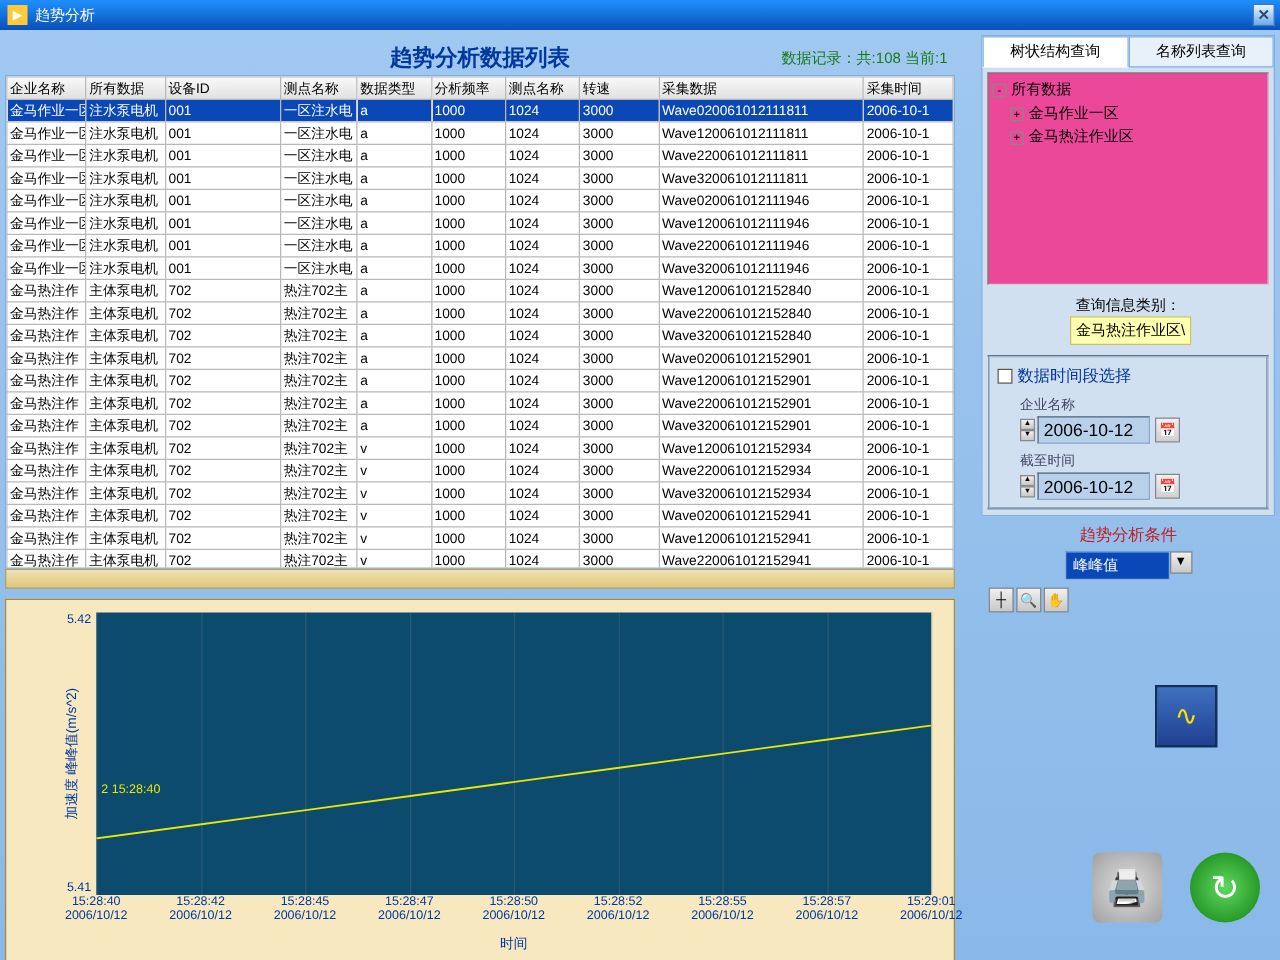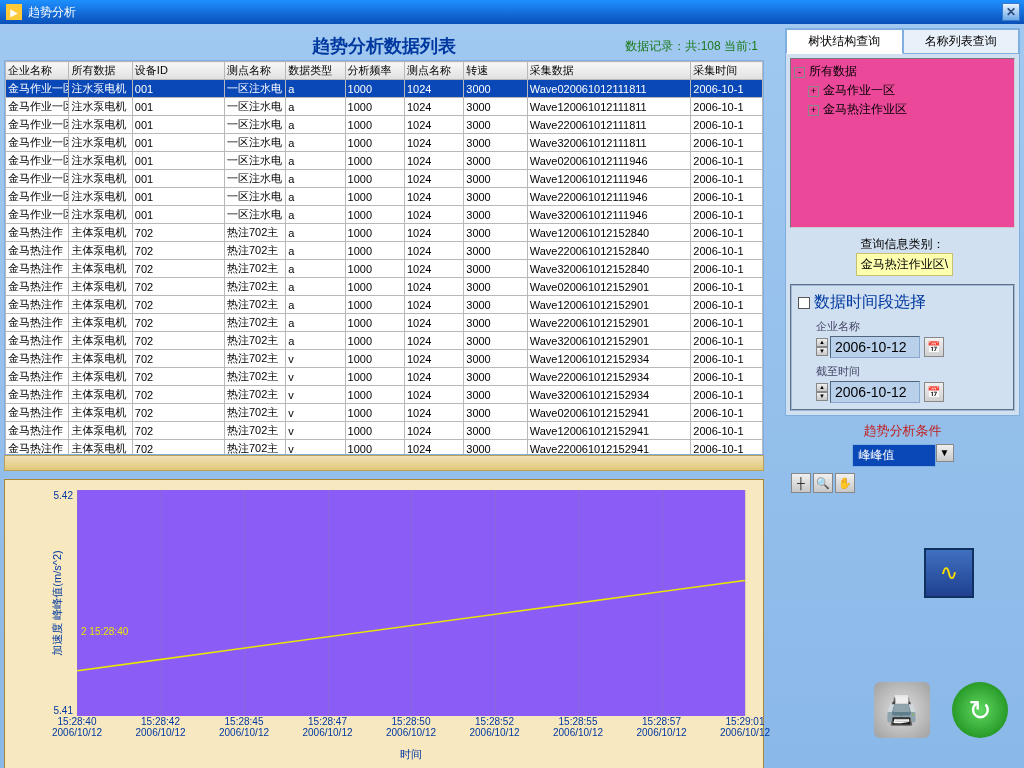--- a/index.html
+++ b/index.html
@@ -104,21 +104,21 @@
 .chart-box {
   margin-top: 8px;
   height: 290px;
   background: #f8e8c0;
   border: 1px solid #a88838;
   position: relative;
 }
 .chart-inner {
   position: absolute;
   left: 72px; right: 18px; top: 10px; bottom: 52px;
-  background: #8b5cf6;
+  background: #0c4a6e;
 }
 .chart-yaxis {
   position: absolute;
   left: 0; top: 10px; bottom: 52px; width: 72px;
 }
 .chart-ylabel {
   position: absolute;
   left: 0; top: 50%;
   transform: translateY(-50%) rotate(-90deg);
   transform-origin: center;
@@ -217,21 +217,21 @@
   margin-left: 4px;
   border: 1px solid #c8c070;
 }
 .subpanel {
   border: 2px groove #a0b8d8;
   margin: 4px;
   padding: 6px;
 }
 .chk {
   display: flex; align-items: center;
-  font-size: 16px; color: #0038a0;
+  font-size: 13px; color: #0038a0;
 }
 .chk .box {
   width: 12px; height: 12px;
   background: #fff;
   border: 1px solid #555;
   margin-right: 4px;
 }
 .date-group label {
   font-size: 11px; color: #446;
   display: block;

